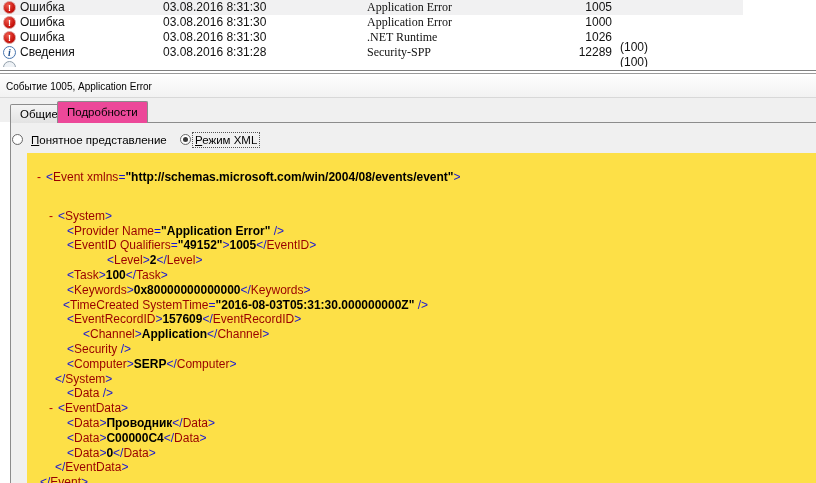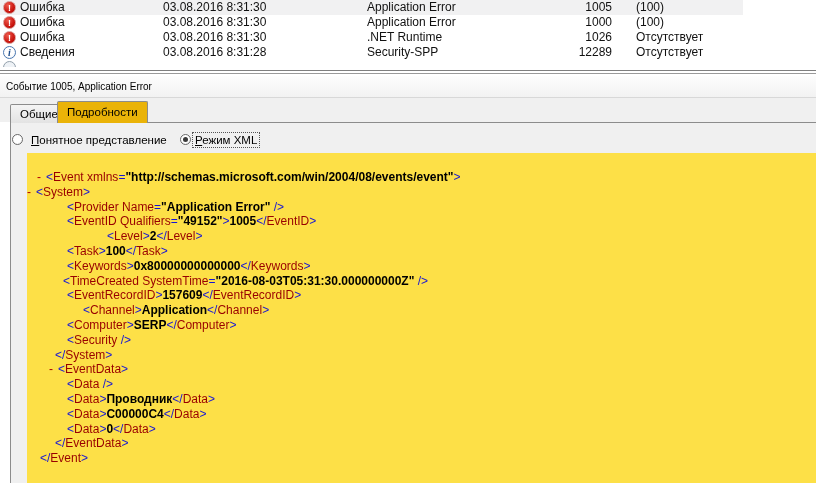--- a/index.html
+++ b/index.html
@@ -11,23 +11,23 @@
     color:#000;
   }
 
   
   .event-list { position:absolute; top:0; left:0; width:816px; height:67px; background:#fff; overflow:hidden; }
   .event-row  { position:absolute; left:0; width:816px; height:15px; }
   .event-row.selected { background:linear-gradient(to right,#f1f1f2 0,#f1f1f2 743px,#fff 743px); }
   .cell { position:absolute; top:0; line-height:15px; font-size:12px; white-space:nowrap; color:#111; }
   .c-level  { left:20px; }
   .c-date   { left:163px; }
-  .c-source { left:367px; }
+  .c-source { left:367px;font-family:Liberation Serif, serif; }
   .c-id     { left:540px; width:72px; text-align:right; }
-  .c-cat    { left:636px; }
+  .c-cat    { left:620px;margin-top:40px; }
   .lvl-icon {
     position:absolute; left:3px; top:1px; width:13px; height:13px; border-radius:50%;
     text-align:center; font-weight:bold; font-size:9px; line-height:12px;
   }
   .lvl-icon.error-icon {
     background:radial-gradient(circle at 35% 30%, #ef5b4e 0%, #c8120b 65%, #9e0e08 100%);
     color:#fff; border:1px solid #d8938f;
   }
   .lvl-icon.info-icon {
     background:radial-gradient(circle at 40% 35%, #ffffff 55%, #dfe9f5 100%);
@@ -55,21 +55,21 @@
   
   .tab-strip { position:absolute; top:98px; left:0; width:816px; height:24px; background:#f0f0f0; z-index:3; }
   .tab {
     position:absolute; bottom:-1px; height:19px; line-height:18px;
     padding:0 9px; font-size:11.5px;
     background:linear-gradient(#f4f4f4,#e3e3e3);
     border:1px solid #8c8c8c; border-bottom:none;
     border-radius:2px 2px 0 0;
     cursor:default;
   }
-  .tab.active { height:22px; line-height:21px; background:#eab308; z-index:4; }
+  .tab.active { height:22px; line-height:21px; background:#ec4899; z-index:4; }
 
   
   .tab-panel {
     position:absolute; top:122px; left:10px; width:806px; height:361px;
     background:#f0f0f0;
     border-top:1px solid #8c8c8c; border-left:1px solid #8c8c8c;
     z-index:1;
   }
 
   
@@ -159,32 +159,32 @@
 
 <div id="radios">
     <span class="radio-circle" style="left: 12px; top: 134px;"></span>
     <span class="radio-label" style="left: 28px; top: 132px;"><u>П</u>онятное представление</span>
     <span class="radio-circle checked" style="left: 180px; top: 134px;"></span>
     <span class="radio-label focused" style="left: 192px; top: 132px;"><u>Р</u>ежим XML</span>
   </div>
 
 <div class="xml-box" id="xml-box">
     <div class="xml-line" style="padding-left: 10px;"><span class="tk-d">-</span><span class="tk-b">&lt;</span><span class="tk-n">Event</span><span class="tk-a"> xmlns</span><span class="tk-e">=</span><span class="tk-v">"http://schemas.microsoft.com/win/2004/08/events/event"</span><span class="tk-b">&gt;</span></div>
-    <div class="xml-line" style=""><span class="tk-d">-</span><span class="tk-b">&lt;</span><span class="tk-n">System</span><span class="tk-b">&gt;</span></div>
+    <div class="xml-line" style="padding-left: 22px; margin-top: 24px;"><span class="tk-d">-</span><span class="tk-b">&lt;</span><span class="tk-n">System</span><span class="tk-b">&gt;</span></div>
     <div class="xml-line" style="padding-left: 40px;"><span class="tk-b">&lt;</span><span class="tk-n">Provider</span><span class="tk-a"> Name</span><span class="tk-e">=</span><span class="tk-v">"Application Error"</span><span class="tk-b"> /&gt;</span></div>
     <div class="xml-line" style="padding-left: 40px;"><span class="tk-b">&lt;</span><span class="tk-n">EventID</span><span class="tk-a"> Qualifiers</span><span class="tk-e">=</span><span class="tk-v">"49152"</span><span class="tk-b">&gt;</span><span class="tk-x">1005</span><span class="tk-b">&lt;/</span><span class="tk-n">EventID</span><span class="tk-b">&gt;</span></div>
     <div class="xml-line" style="padding-left: 40px; margin-left: 40px;"><span class="tk-b">&lt;</span><span class="tk-n">Level</span><span class="tk-b">&gt;</span><span class="tk-x">2</span><span class="tk-b">&lt;/</span><span class="tk-n">Level</span><span class="tk-b">&gt;</span></div>
     <div class="xml-line" style="padding-left: 40px;"><span class="tk-b">&lt;</span><span class="tk-n">Task</span><span class="tk-b">&gt;</span><span class="tk-x">100</span><span class="tk-b">&lt;/</span><span class="tk-n">Task</span><span class="tk-b">&gt;</span></div>
     <div class="xml-line" style="padding-left: 40px;"><span class="tk-b">&lt;</span><span class="tk-n">Keywords</span><span class="tk-b">&gt;</span><span class="tk-x">0x80000000000000</span><span class="tk-b">&lt;/</span><span class="tk-n">Keywords</span><span class="tk-b">&gt;</span></div>
     <div class="xml-line" style="padding-left: 36px;"><span class="tk-b">&lt;</span><span class="tk-n">TimeCreated</span><span class="tk-a"> SystemTime</span><span class="tk-e">=</span><span class="tk-v">"2016-08-03T05:31:30.000000000Z"</span><span class="tk-b"> /&gt;</span></div>
     <div class="xml-line" style="padding-left: 40px;"><span class="tk-b">&lt;</span><span class="tk-n">EventRecordID</span><span class="tk-b">&gt;</span><span class="tk-x">157609</span><span class="tk-b">&lt;/</span><span class="tk-n">EventRecordID</span><span class="tk-b">&gt;</span></div>
     <div class="xml-line" style="padding-left: 56px;"><span class="tk-b">&lt;</span><span class="tk-n">Channel</span><span class="tk-b">&gt;</span><span class="tk-x">Application</span><span class="tk-b">&lt;/</span><span class="tk-n">Channel</span><span class="tk-b">&gt;</span></div>
+    <div class="xml-line" style="padding-left: 40px;"><span class="tk-b">&lt;</span><span class="tk-n">Security</span><span class="tk-b"> /&gt;</span></div>
     <div class="xml-line" style="padding-left: 40px;"><span class="tk-b">&lt;</span><span class="tk-n">Computer</span><span class="tk-b">&gt;</span><span class="tk-x">SERP</span><span class="tk-b">&lt;/</span><span class="tk-n">Computer</span><span class="tk-b">&gt;</span></div>
-    <div class="xml-line" style="padding-left: 40px;"><span class="tk-b">&lt;</span><span class="tk-n">Security</span><span class="tk-b"> /&gt;</span></div>
     <div class="xml-line" style="padding-left: 28px;"><span class="tk-b">&lt;/</span><span class="tk-n">System</span><span class="tk-b">&gt;</span></div>
+    <div class="xml-line" style="padding-left: 40px;"><span class="tk-b">&lt;</span><span class="tk-n">Data</span><span class="tk-b"> /&gt;</span></div>
     <div class="xml-line" style="padding-left: 22px;"><span class="tk-d">-</span><span class="tk-b">&lt;</span><span class="tk-n">EventData</span><span class="tk-b">&gt;</span></div>
-    <div class="xml-line" style="padding-left: 40px;"><span class="tk-b">&lt;</span><span class="tk-n">Data</span><span class="tk-b"> /&gt;</span></div>
     <div class="xml-line" style="padding-left: 40px;"><span class="tk-b">&lt;</span><span class="tk-n">Data</span><span class="tk-b">&gt;</span><span class="tk-x">Проводник</span><span class="tk-b">&lt;/</span><span class="tk-n">Data</span><span class="tk-b">&gt;</span></div>
     <div class="xml-line" style="padding-left: 40px;"><span class="tk-b">&lt;</span><span class="tk-n">Data</span><span class="tk-b">&gt;</span><span class="tk-x">C00000C4</span><span class="tk-b">&lt;/</span><span class="tk-n">Data</span><span class="tk-b">&gt;</span></div>
     <div class="xml-line" style="padding-left: 40px;"><span class="tk-b">&lt;</span><span class="tk-n">Data</span><span class="tk-b">&gt;</span><span class="tk-x">0</span><span class="tk-b">&lt;/</span><span class="tk-n">Data</span><span class="tk-b">&gt;</span></div>
     <div class="xml-line" style="padding-left: 28px;"><span class="tk-b">&lt;/</span><span class="tk-n">EventData</span><span class="tk-b">&gt;</span></div>
     <div class="xml-line" style="padding-left: 13px;"><span class="tk-b">&lt;/</span><span class="tk-n">Event</span><span class="tk-b">&gt;</span></div>
   </div>
 
 </body></html>

